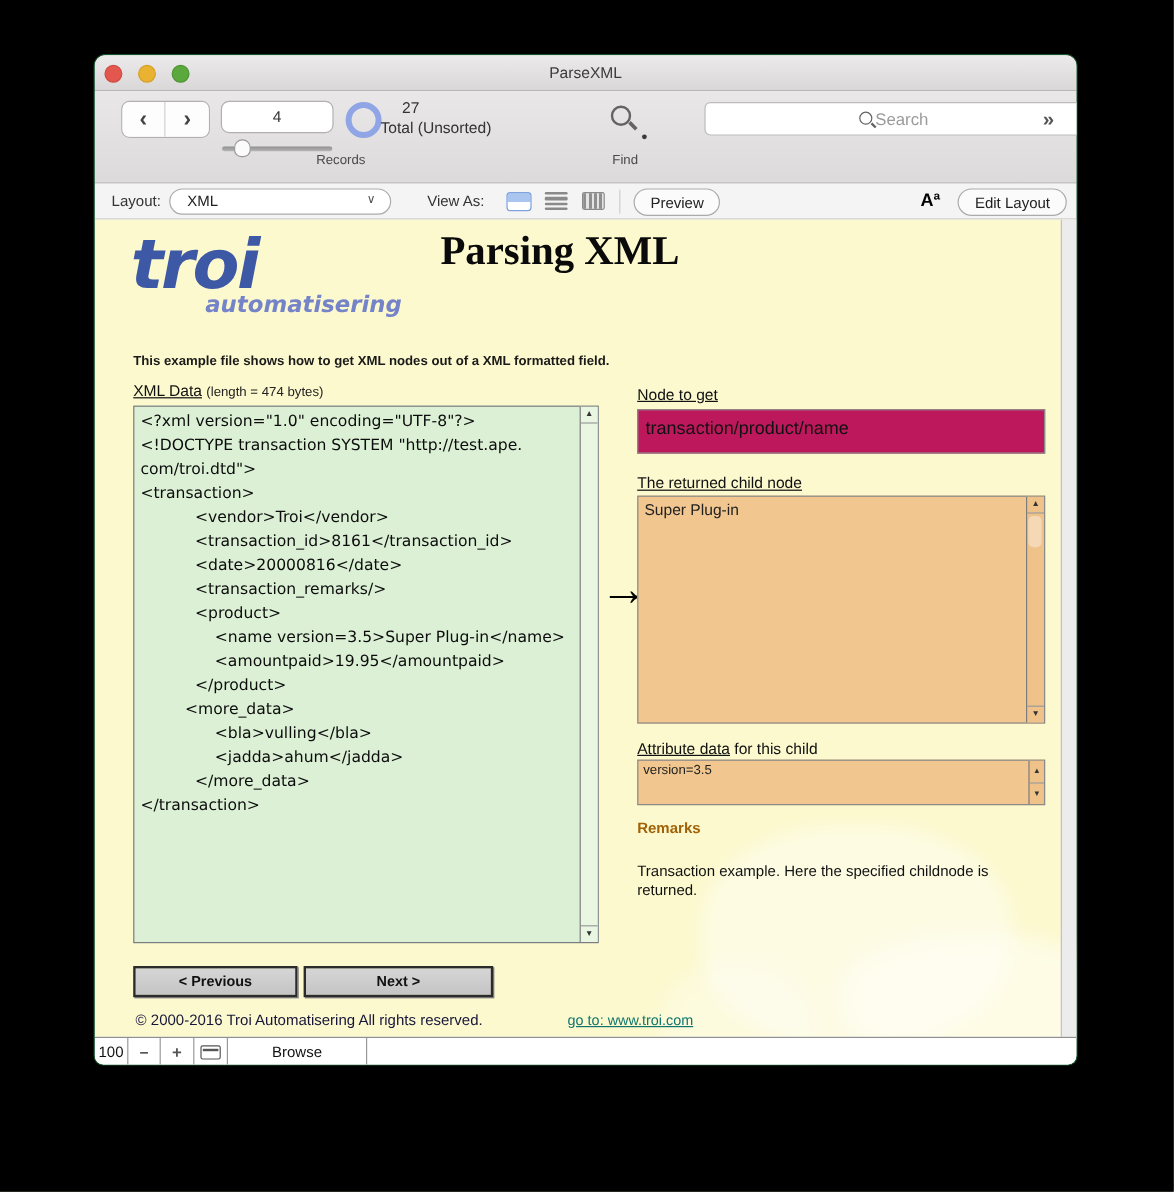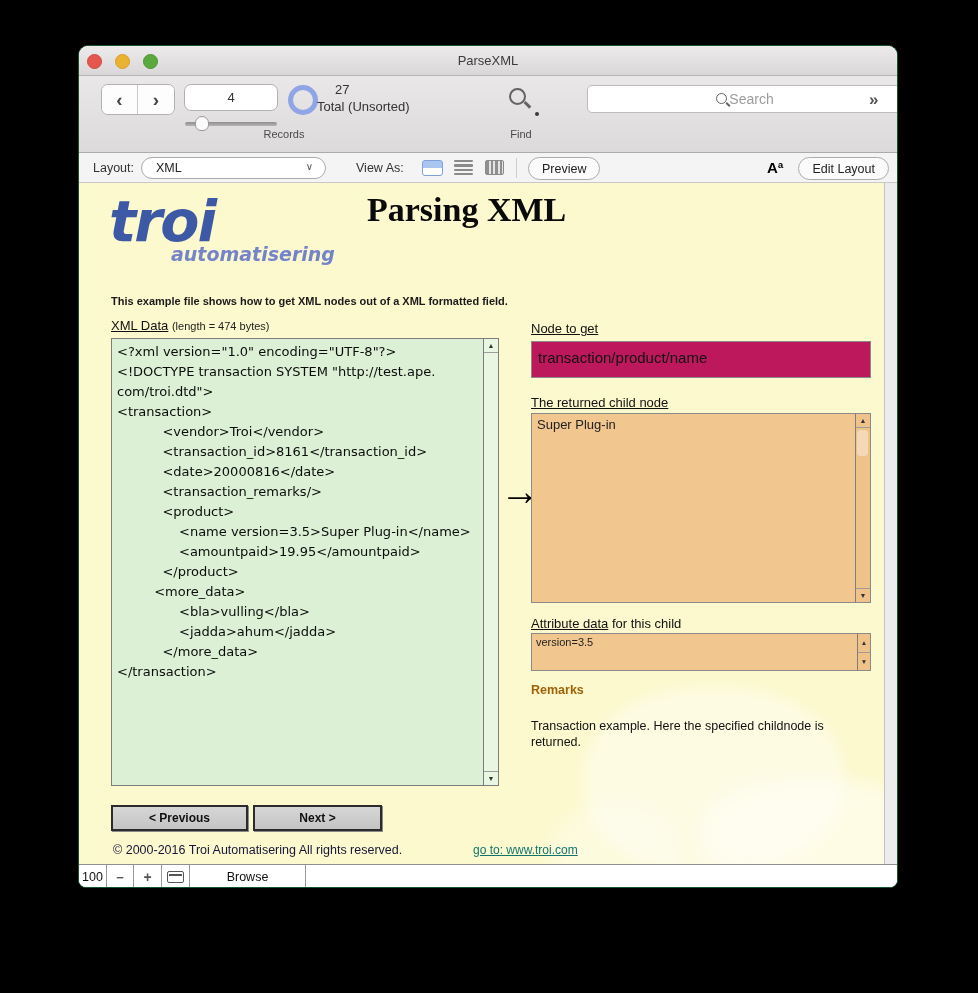--- a/index.html
+++ b/index.html
@@ -137,21 +137,21 @@
     background:#EFC28A; display:flex; flex-direction:column; }
   .stepper span { flex:1; text-align:center; font-size:6.5px; color:#333; line-height:17px; }
   .stepper span:first-child { border-bottom:1px solid #9c9c9c; }
   .remarks-label { top:500px; font-size:12.5px; font-weight:bold; color:#a16207; }
   .remarks-text { top:516px; font-size:12.5px; line-height:15.5px; color:#111;margin-top:20px; }
 
   .nav-btn { position:absolute; top:622px; height:26px; background:linear-gradient(#D6D6D6,#C4C4C4);
     border:2px solid #2b2b2b; font-size:12px; font-weight:600; color:#111;
     display:flex; align-items:center; justify-content:center; box-shadow:1px 1px 0 #8a8a8a; }
   .prev-btn { left:32px; width:137px; }
-  .next-btn { left:174px; width:129px; }
+  .next-btn { left:174px; width:158px; }
 
   .footer-copy { position:absolute; left:34px; top:660px; font-size:12.5px; color:#16163a; }
   .footer-link { position:absolute; left:394px; top:660px; font-size:12px; color:#0f766e;
     text-decoration:underline; }
 
   
   .statusbar { position:relative; height:25px; background:#fff; border-top:1px solid #8f8f8f;
     display:flex; font-size:12.5px; color:#111; }
   .sb-cell { height:100%; border-right:1px solid #9a9a9a; display:flex; align-items:center;
     justify-content:center; }

